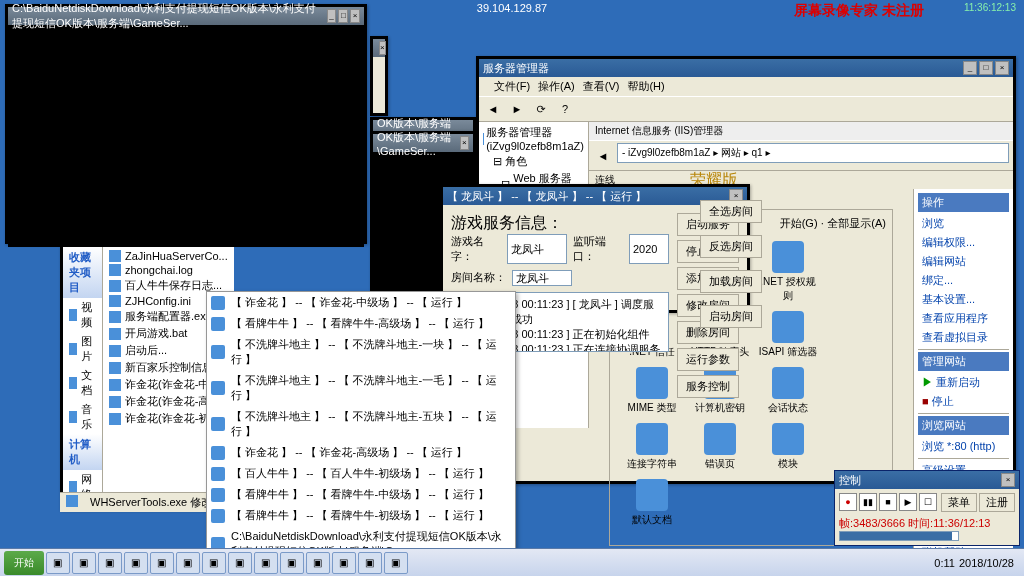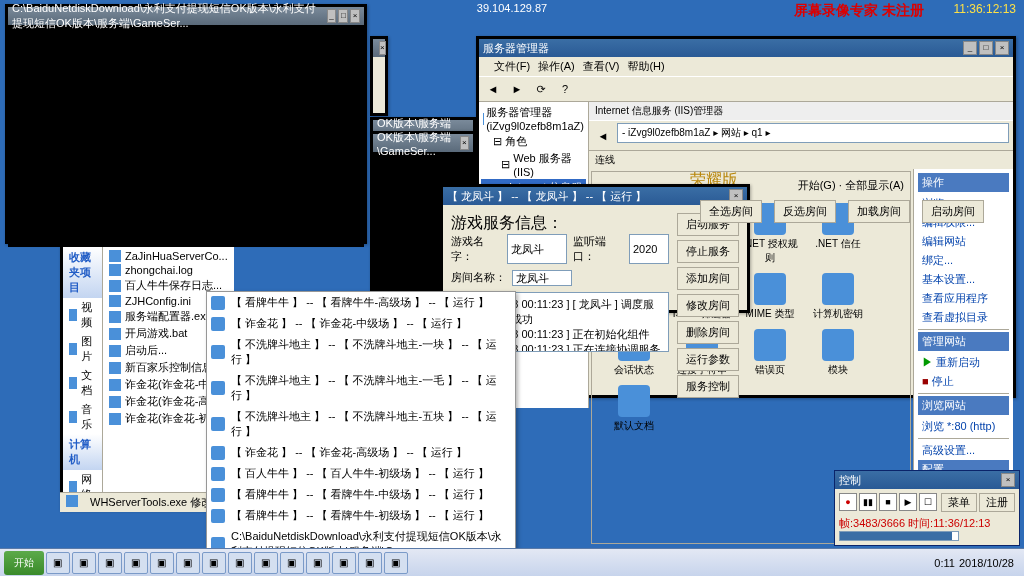--- a/index.html
+++ b/index.html
@@ -1,18 +1,18 @@
 <!DOCTYPE html>
 <html><head>
 <meta charset="utf-8">
 <style>
 *{margin:0;padding:0;box-sizing:border-box;font-family:'Microsoft YaHei','SimSun',sans-serif;font-size:11px}
 body{width:1024px;height:576px;background:#2e6cb8;position:relative;overflow:hidden}
 .watermark-top{position:absolute;top:2px;right:100px;color:#d00;font-size:14px;font-weight:bold}
-.clock-top{position:absolute;top:2px;right:8px;color:#fde047;font-size:12px}
+.clock-top{position:absolute;top:2px;right:8px;color:#86efac;font-size:10px}
 .server-ip{position:absolute;top:2px;left:50%;transform:translateX(-50%);color:#fff;font-size:11px}
 .window{position:absolute;background:#ece9d8;border:3px solid #000000;box-shadow:1px 1px 3px rgba(0,0,0,.3)}
 .titlebar{background:linear-gradient(#3a6ea5,#2a5a95);color:#fff;height:18px;display:flex;align-items:center;padding:0 4px;font-size:10px}
 .titlebar-dark{background:linear-gradient(#7a8a9a,#5a6a7a)}
 .titlebar .spacer{flex:1}
 .titlebar .btn{width:14px;height:14px;background:#c0c0c0;border:1px solid #888;margin-left:2px;font-size:8px;text-align:center;line-height:12px;color:#000}
 .cmd-body{background:#000;color:#ccc}
 .menu-bar{background:#ece9d8;padding:2px 15px;display:flex;gap:8px;font-size:11px}
 .toolbar{background:#ece9d8;padding:2px 4px;border-top:1px solid #fff;border-bottom:1px solid #aca899;display:flex;gap:4px;align-items:center}
 .tool-btn{width:20px;height:20px;border:1px solid transparent;display:flex;align-items:center;justify-content:center}
@@ -90,21 +90,21 @@
   <div class="titlebar titlebar-dark">
     <span>C:\BaiduNetdiskDownload\永利支付提现短信OK版本\永利支付提现短信OK版本\服务端\GameSer...</span>
     <span class="spacer"></span>
     <span class="btn">_</span>
     <span class="btn">□</span>
     <span class="btn">×</span>
   </div>
   <div class="cmd-body" style="height:222px"></div>
 </div>
 
-<div class="window" style="left:476px;top:36px;width:540px;height:362px">
+<div class="window" style="left:476px;top:56px;width:540px;height:428px">
   <div class="titlebar">
       <span>服务器管理器</span>
       <span class="spacer"></span>
       <span class="btn">_</span>
       <span class="btn">□</span>
       <span class="btn">×</span>
     </div>
   <div class="menu-bar">
     <span>文件(F)</span>
     <span>操作(A)</span>
@@ -130,21 +130,21 @@
         </div>
     </div>
     <div style="flex:1;display:flex;flex-direction:column">
       <div style="background:#eee;padding:2px 6px;font-size:10px">Internet 信息服务 (IIS)管理器</div>
       <div class="toolbar">
           <span class="tool-btn">◄</span>
           <span class="iis-breadcrumb" style="flex:1">- iZvg9l0zefb8m1aZ ▸ 网站 ▸ q1 ▸</span>
         </div>
       <div style="padding:2px 6px;font-size:10px">连线</div>
       <div style="display:flex;flex:1">
-        <div class="iis-main" style="border:1px solid #aca899;margin:2px">
+        <div class="iis-main" style="border:1px solid #aca899;margin:20px">
           <div style="text-align:right;font-size:10px;padding:2px"><span>开始(G) · </span><span>全部显示(A)</span></div>
           <div class="iis-icons" id="iis-icons">
               <div class="iis-icon"><div class="iis-icon-img"></div>.NET 全球化</div>
               <div class="iis-icon"><div class="iis-icon-img"></div>.NET 编译文件</div>
               <div class="iis-icon"><div class="iis-icon-img"></div>.NET 授权规则</div>
               <div class="iis-icon"><div class="iis-icon-img"></div>.NET 信任</div>
               <div class="iis-icon"><div class="iis-icon-img"></div>HTTP 响应头</div>
               <div class="iis-icon"><div class="iis-icon-img"></div>ISAPI 筛选器</div>
               <div class="iis-icon"><div class="iis-icon-img"></div>MIME 类型</div>
               <div class="iis-icon"><div class="iis-icon-img"></div>计算机密钥</div>
@@ -217,21 +217,21 @@
         <button class="game-btn">停止服务</button>
         <button class="game-btn">添加房间</button>
         <button class="game-btn">修改房间</button>
         <button class="game-btn">删除房间</button>
         <button class="game-btn">运行参数</button>
         <button class="game-btn">服务控制</button>
       </div>
   </div>
 </div>
 
-<div style="position:absolute;left:700px;top:200px;display:flex;flex-direction:row;gap:12px" id="game-btns-right">
+<div style="position:absolute;left:700px;top:200px;display:flex;flex-direction:column;gap:12px" id="game-btns-right">
     <button class="game-btn">全选房间</button>
     <button class="game-btn">反选房间</button>
     <button class="game-btn">加载房间</button>
     <button class="game-btn">启动房间</button>
   </div>
 
 <div class="window" style="left:60px;top:244px;width:148px;height:266px">
   <div class="explorer" style="height:100%;display:flex">
     <div class="explorer-sidebar" style="width:58px" id="exp-sidebar">
         <div class="sidebar-header">收藏夹项目</div>
@@ -258,22 +258,22 @@
   </div>
 </div>
 <div style="position:absolute;left:60px;top:492px;width:450px" class="status-bar">
   <span class="icon-sm"></span>
   <span>WHServerTools.exe 修改日期: 2016/2</span>
   <span>应用程序</span>
   <span>大小: 3.73</span>
 </div>
 
 <div class="popup-menu" style="left:206px;top:291px;width:310px" id="popup">
+    <div class="menu-item"><span class="menu-icon"></span>【 诈金花 】 -- 【 诈金花-中级场 】 -- 【 运行 】</div>
     <div class="menu-item"><span class="menu-icon"></span>【 看牌牛牛 】 -- 【 看牌牛牛-高级场 】 -- 【 运行 】</div>
-    <div class="menu-item"><span class="menu-icon"></span>【 诈金花 】 -- 【 诈金花-中级场 】 -- 【 运行 】</div>
     <div class="menu-item"><span class="menu-icon"></span>【 不洗牌斗地主 】 -- 【 不洗牌斗地主-一块 】 -- 【 运行 】</div>
     <div class="menu-item"><span class="menu-icon"></span>【 不洗牌斗地主 】 -- 【 不洗牌斗地主-一毛 】 -- 【 运行 】</div>
     <div class="menu-item"><span class="menu-icon"></span>【 不洗牌斗地主 】 -- 【 不洗牌斗地主-五块 】 -- 【 运行 】</div>
     <div class="menu-item"><span class="menu-icon"></span>【 诈金花 】 -- 【 诈金花-高级场 】 -- 【 运行 】</div>
     <div class="menu-item"><span class="menu-icon"></span>【 百人牛牛 】 -- 【 百人牛牛-初级场 】 -- 【 运行 】</div>
     <div class="menu-item"><span class="menu-icon"></span>【 看牌牛牛 】 -- 【 看牌牛牛-中级场 】 -- 【 运行 】</div>
     <div class="menu-item"><span class="menu-icon"></span>【 看牌牛牛 】 -- 【 看牌牛牛-初级场 】 -- 【 运行 】</div>
     <div class="menu-item"><span class="menu-icon"></span>C:\BaiduNetdiskDownload\永利支付提现短信OK版本\永利支付提现短信OK版本\服务端\G...</div>
     <div class="menu-item"><span class="menu-icon"></span>【 红黑 】 -- 【 红黑大战 】 -- 【 运行 】</div>
   </div>

